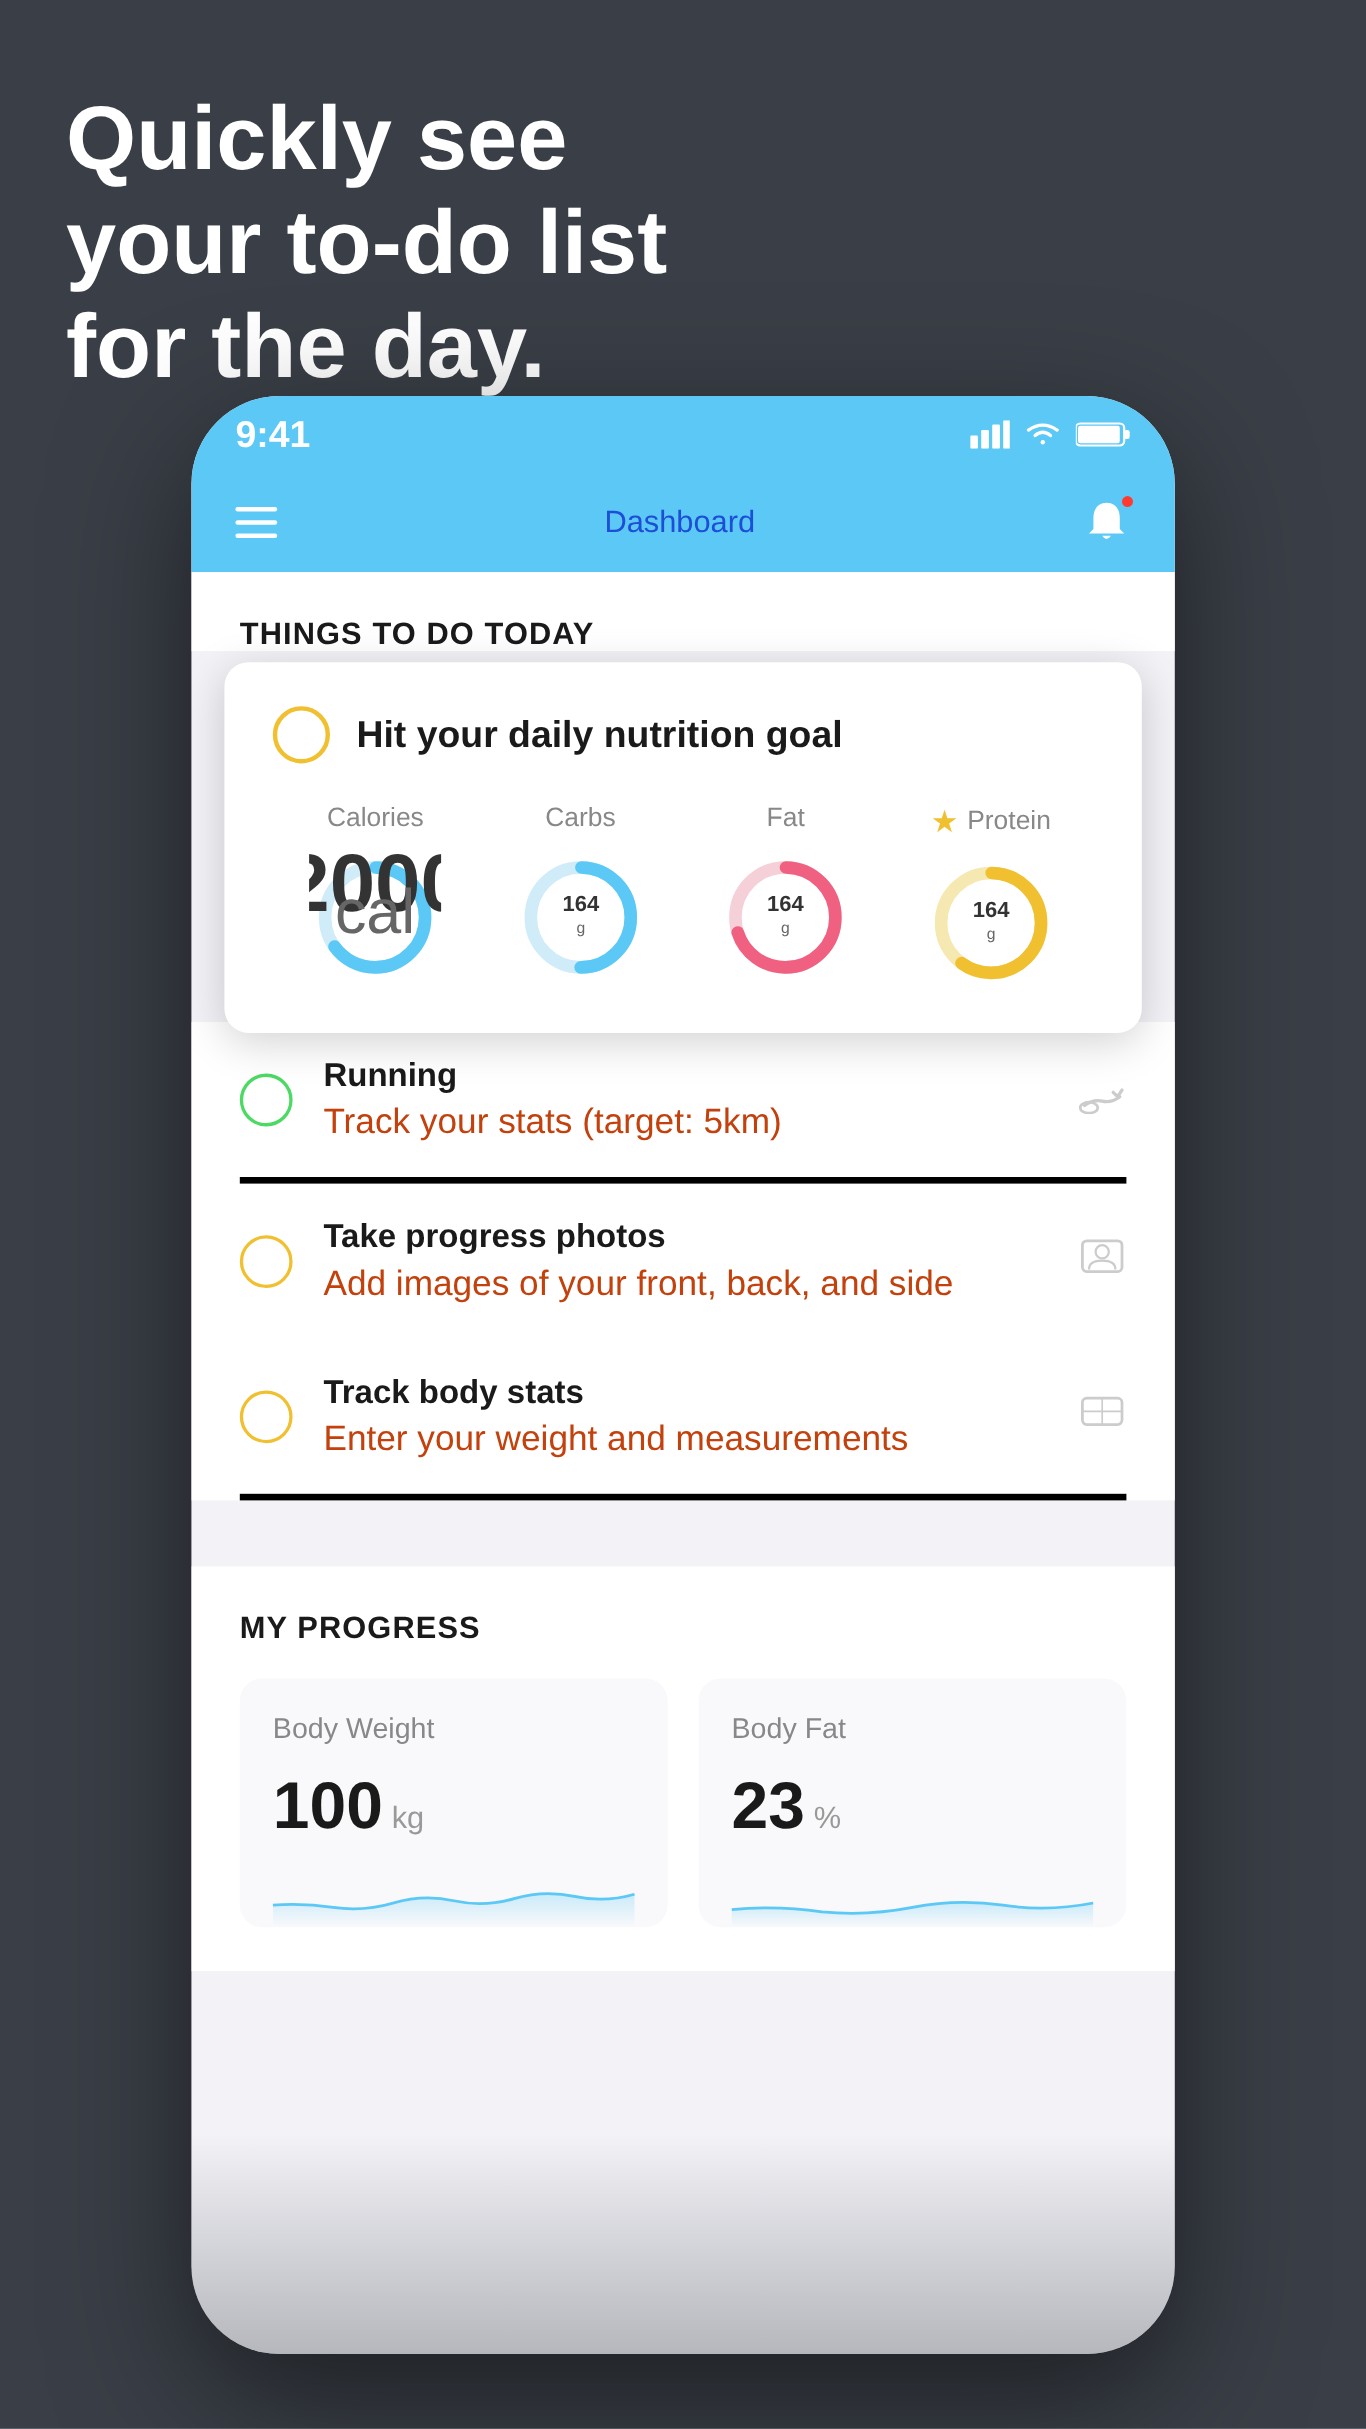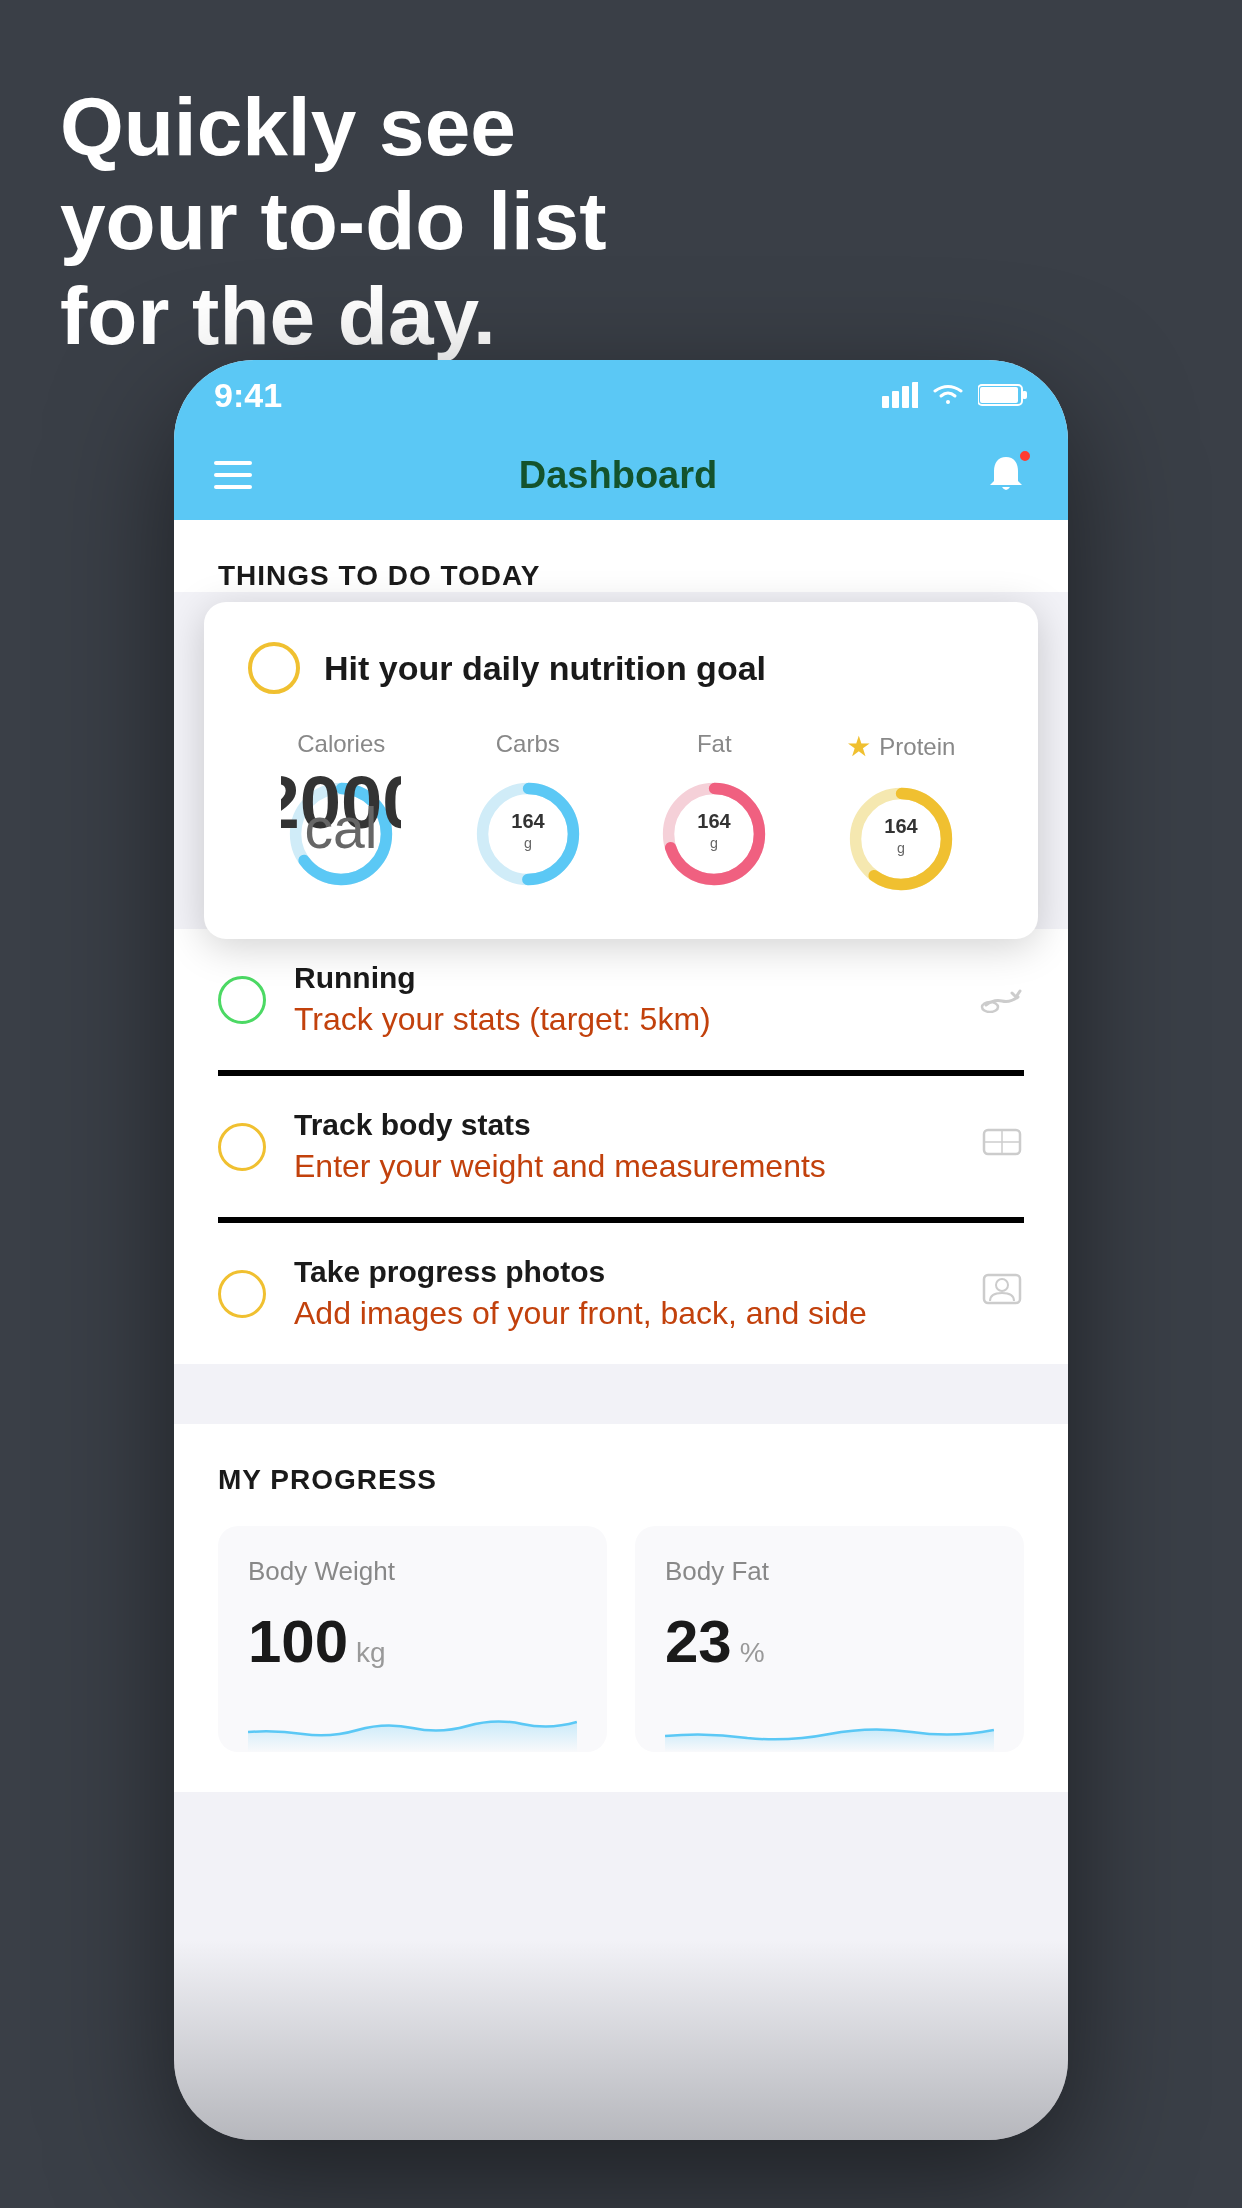--- a/index.html
+++ b/index.html
@@ -77,23 +77,23 @@
       cursor: pointer;
     }
     .hamburger span {
       display: block;
       width: 38px;
       height: 4px;
       background: white;
       border-radius: 2px;
     }
     .nav-title {
-      color: #14532d;
-      font-size: 38px;
-      font-weight: 700;
+      color: #1d4ed8;
+      font-size: 28px;
+      font-weight: 400;
     }
     .bell-icon {
       width: 44px;
       height: 44px;
       position: relative;
       cursor: pointer;
     }
     .bell-icon svg {
       width: 44px;
       height: 44px;
@@ -416,46 +416,46 @@
       </div>
       <div class="todo-icon">
         <svg width="44" height="36" viewBox="0 0 44 36" fill="none">
           <path d="M6 28 Q14 22 22 24 Q30 26 38 20" stroke="#ccc" stroke-width="3" stroke-linecap="round" fill="none"></path>
           <path d="M32 16 L36 20 L40 14" stroke="#ccc" stroke-width="3" stroke-linecap="round" stroke-linejoin="round" fill="none"></path>
           <ellipse cx="10" cy="30" rx="8" ry="5" stroke="#ccc" stroke-width="2.5" fill="none"></ellipse>
         </svg>
       </div>
     </div>
 
+    <div class="todo-item" style="border-bottom: none;">
+      <div class="todo-circle yellow"></div>
+      <div class="todo-text">
+        <div class="todo-title">Take progress photos</div>
+        <div class="todo-subtitle">Add images of your front, back, and side</div>
+      </div>
+      <div class="todo-icon">
+        <svg width="44" height="36" viewBox="0 0 44 36" fill="none">
+          <rect x="4" y="4" width="36" height="28" rx="4" stroke="#ccc" stroke-width="2.5" fill="none"></rect>
+          <circle cx="22" cy="14" r="6" stroke="#ccc" stroke-width="2" fill="none"></circle>
+          <path d="M10 30 Q10 22 22 22 Q34 22 34 30" stroke="#ccc" stroke-width="2" fill="none"></path>
+        </svg>
+      </div>
+    </div>
+
     <div class="todo-item">
       <div class="todo-circle yellow"></div>
       <div class="todo-text">
         <div class="todo-title">Track body stats</div>
         <div class="todo-subtitle">Enter your weight and measurements</div>
       </div>
       <div class="todo-icon">
         <svg width="44" height="36" viewBox="0 0 44 36" fill="none">
           <rect x="4" y="6" width="36" height="24" rx="4" stroke="#ccc" stroke-width="2.5" fill="none"></rect>
           <line x1="22" y1="6" x2="22" y2="30" stroke="#ccc" stroke-width="1.5"></line>
           <line x1="4" y1="18" x2="40" y2="18" stroke="#ccc" stroke-width="1.5"></line>
-        </svg>
-      </div>
-    </div>
-
-    <div class="todo-item" style="border-bottom: none;">
-      <div class="todo-circle yellow"></div>
-      <div class="todo-text">
-        <div class="todo-title">Take progress photos</div>
-        <div class="todo-subtitle">Add images of your front, back, and side</div>
-      </div>
-      <div class="todo-icon">
-        <svg width="44" height="36" viewBox="0 0 44 36" fill="none">
-          <rect x="4" y="4" width="36" height="28" rx="4" stroke="#ccc" stroke-width="2.5" fill="none"></rect>
-          <circle cx="22" cy="14" r="6" stroke="#ccc" stroke-width="2" fill="none"></circle>
-          <path d="M10 30 Q10 22 22 22 Q34 22 34 30" stroke="#ccc" stroke-width="2" fill="none"></path>
         </svg>
       </div>
     </div>
 
   </div>
 
   <div class="progress-section">
     <div class="progress-title">MY PROGRESS</div>
     <div class="progress-cards">
 

